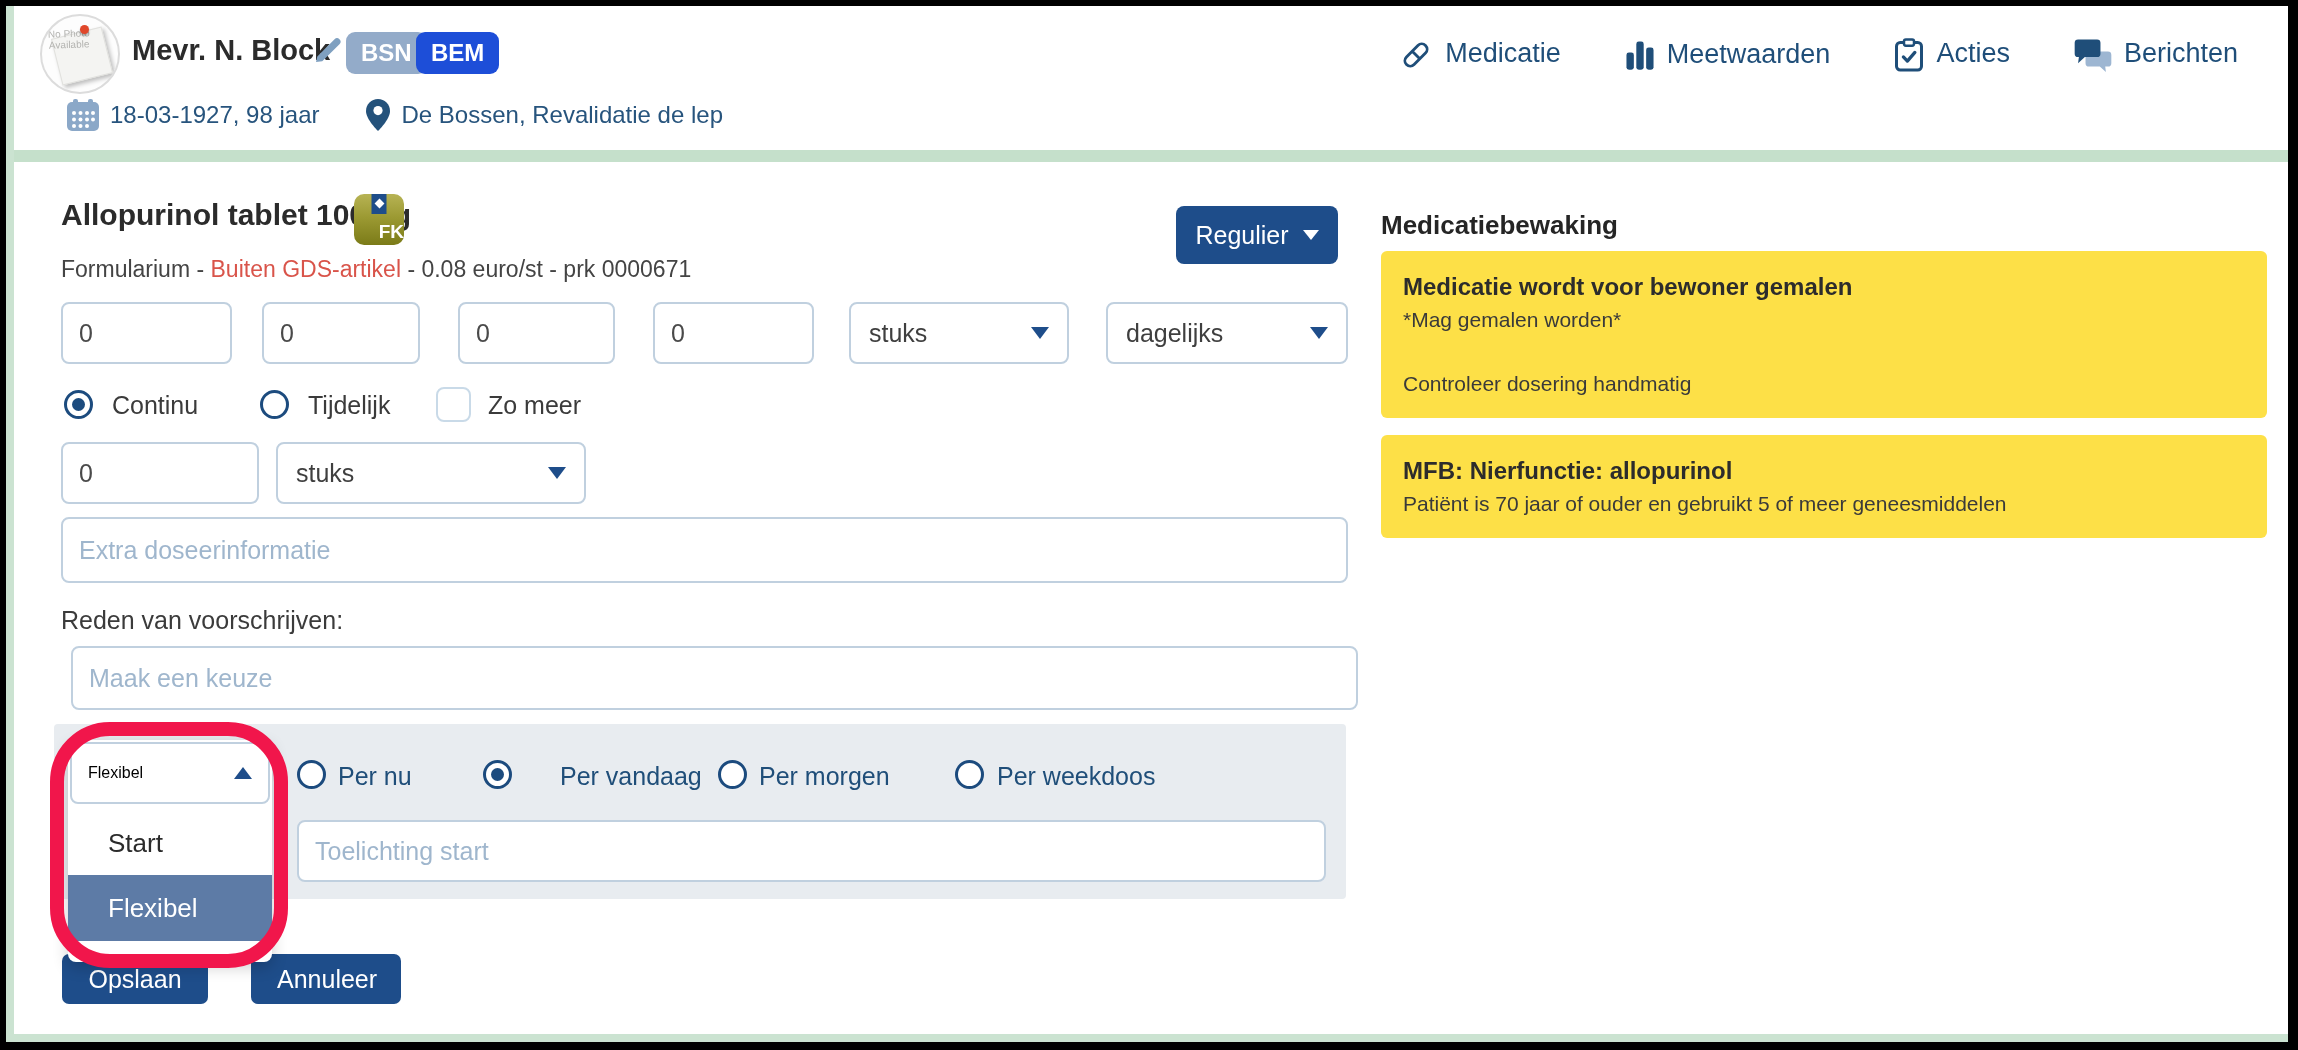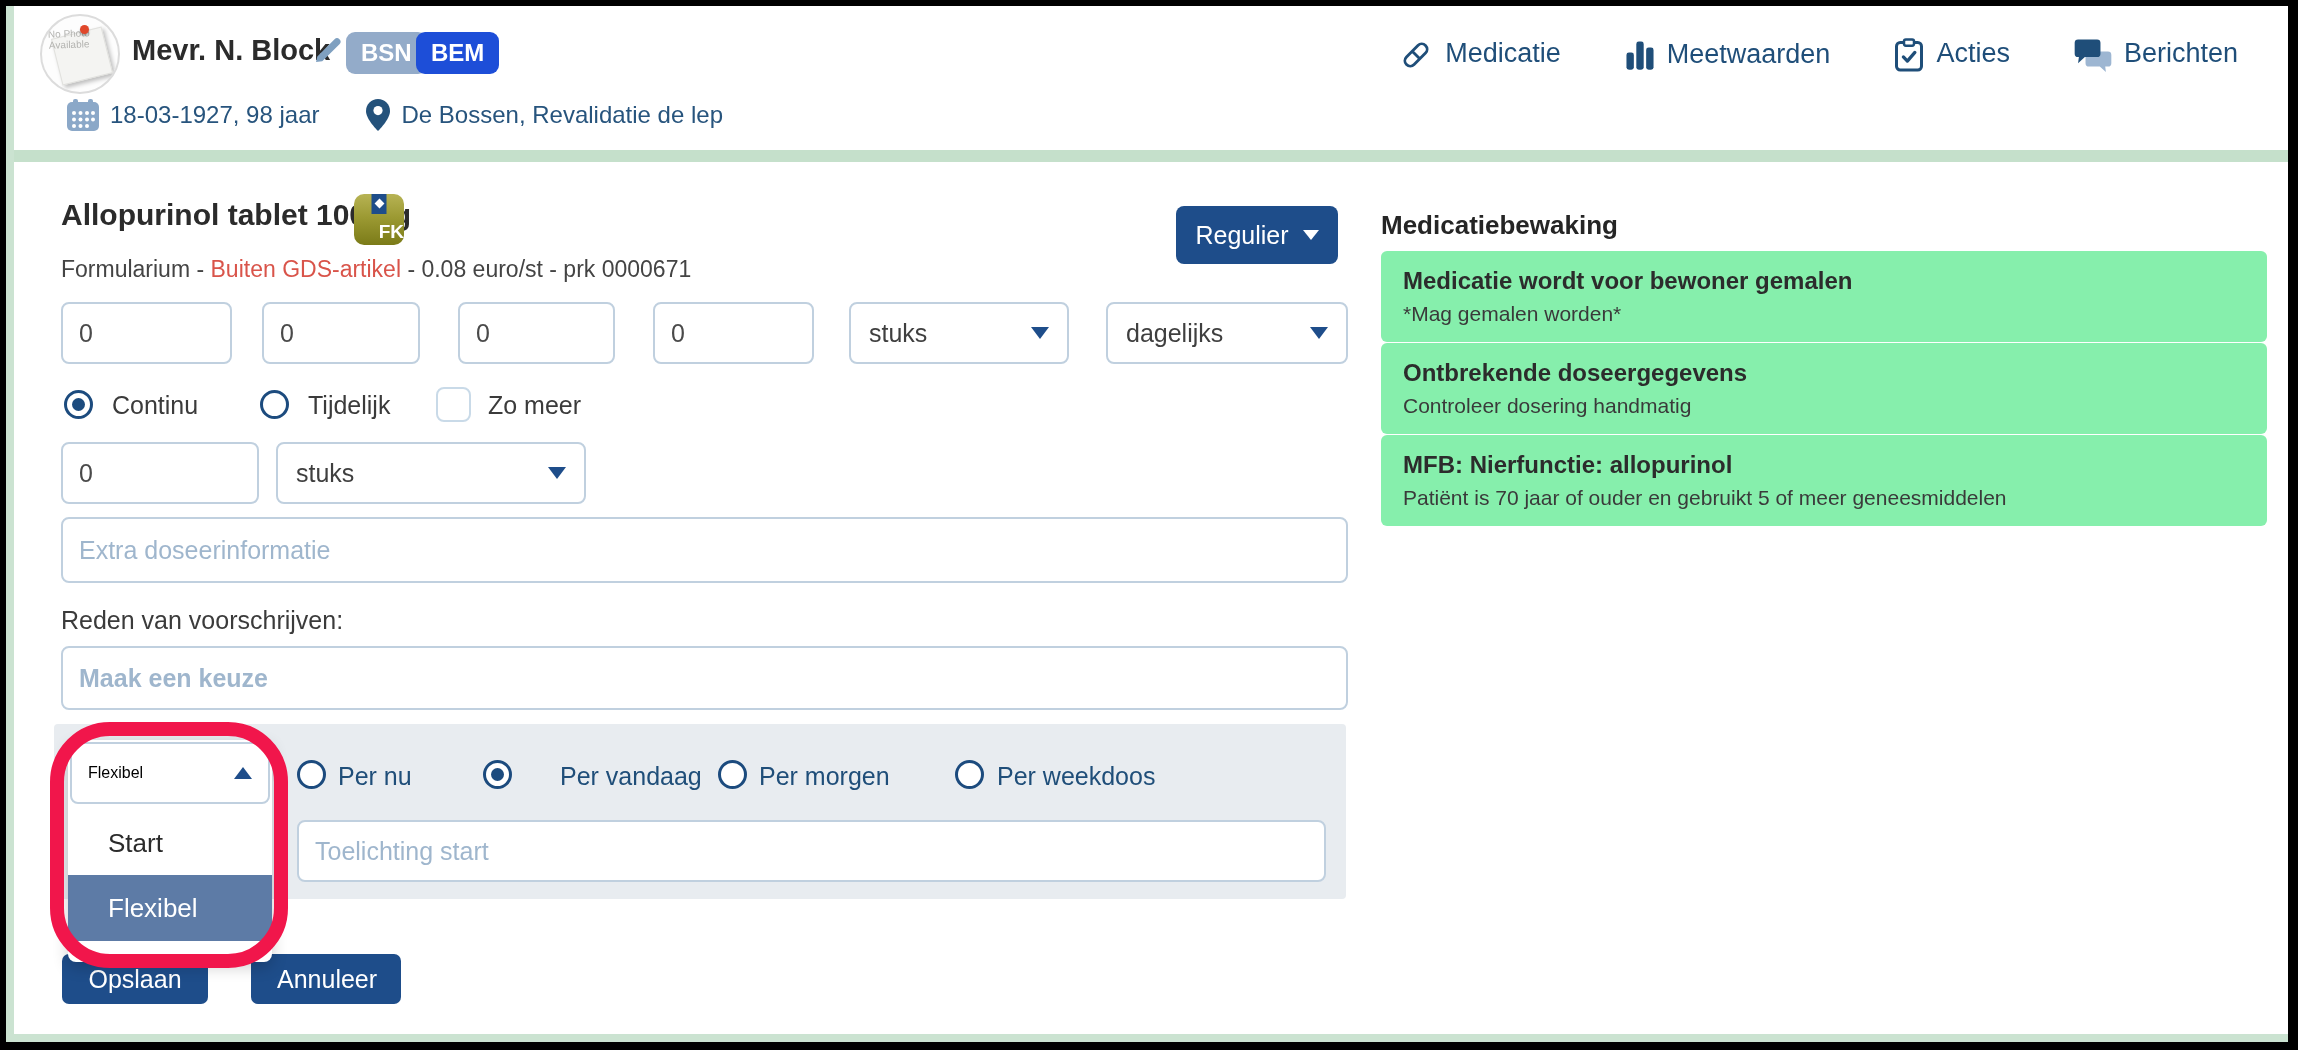--- a/index.html
+++ b/index.html
@@ -50,21 +50,21 @@
     background: linear-gradient(180deg, #b7b354 0%, #9c9a33 45%, #7b7b18 100%); }
   .fk-tab { position: absolute; left: 50%; transform: translateX(-50%); top: 0; width: 15px; height: 20px; background: #1e4d8a; }
   .fk-crest { position: absolute; left: 50%; transform: translateX(-50%) rotate(45deg); top: 6px; width: 7px; height: 7px; background: #fff; }
   .fk-text { position: absolute; bottom: 2px; width: 100%; text-align: right; color: #fff; font-weight: bold; font-size: 19px; }
   .med-sub { position: absolute; left: 47px; top: 250px; font-size: 23px; color: #444; }
   .med-sub .red { color: #d9544a; }
   .regulier-btn { position: absolute; left: 1162px; top: 200px; width: 162px; height: 58px; background: #1e4d8a; border: none;
     border-radius: 8px; color: #fff; font-size: 25px; font-family: inherit; display: flex; align-items: center; justify-content: center; gap: 14px; cursor: pointer; }
   
   .mb-title { position: absolute; left: 1367px; top: 204px; font-size: 26px; font-weight: bold; color: #252525; }
-  .alert { position: absolute; left: 1367px; width: 886px; background: #86efac; border-radius: 6px; padding: 16px 22px; }
+  .alert { position: absolute; left: 1367px; width: 886px; background: #fde047; border-radius: 6px; padding: 22px 22px; }
   .alert .a-title { font-size: 24px; font-weight: bold; color: #2c2c2c; }
   .alert .a-sub { font-size: 21px; color: #3a3a3a; margin-top: 7px; }
   
   .tb {
     position: absolute; height: 62px; border: 2px solid #c0d0df; border-radius: 8px; background: #fff;
     font-size: 25px; color: #4a4a4a; padding: 0 16px; font-family: inherit; outline: none;
   }
   .tb::placeholder { color: #9fb6cd; }
   .select {
     position: absolute; height: 62px; border: 2px solid #c0d0df; border-radius: 8px; background: #fff;
@@ -193,21 +193,20 @@
     <span>Regulier</span>
     <span class="caret-down white"></span>
   </button>
 
   <div class="mb-title">Medicatiebewaking</div>
   <div class="alert" style="top:245px;">
     <div class="a-title">Medicatie wordt voor bewoner gemalen</div>
     <div class="a-sub">*Mag gemalen worden*</div>
   </div>
   <div class="alert" style="top:337px;">
-    <div class="a-title">Ontbrekende doseergegevens</div>
     <div class="a-sub">Controleer dosering handmatig</div>
   </div>
   <div class="alert" style="top:429px;">
     <div class="a-title">MFB: Nierfunctie: allopurinol</div>
     <div class="a-sub">Patiënt is 70 jaar of ouder en gebruikt 5 of meer geneesmiddelen</div>
   </div>
 
   <input class="tb" style="left: 47px; top: 296px; width: 171px;" value="0">
   <input class="tb" style="left: 248px; top: 296px; width: 158px;" value="0">
   <input class="tb" style="left: 444px; top: 296px; width: 157px;" value="0">
@@ -229,21 +228,21 @@
   <div class="rlabel" style="left:474px; top:385px;">Zo meer</div>
 
   <input class="tb" style="left: 47px; top: 436px; width: 198px;" value="0">
   <div class="select" style="left:262px; top:436px; width:310px;">
     <span class="val">stuks</span>
     <span class="caret-down"></span>
   </div>
 
   <input class="tb" style="left: 47px; top: 511px; width: 1287px; height: 66px;" placeholder="Extra doseerinformatie">
   <div class="form-label" style="left:47px; top:600px;">Reden van voorschrijven:</div>
-  <input class="tb" style="left: 47px; top: 640px; width: 1287px; height: 64px; font-weight: bold;" placeholder="Maak een keuze">
+  <input class="tb" style="left: 57px; top: 640px; width: 1287px; height: 64px;" placeholder="Maak een keuze">
 
   <div class="gray-panel"></div>
 
   <div class="radio z2" style="left:283px; top:754px;"></div>
   <div class="rlabel blue z2" style="left:324px; top:756px;">Per nu</div>
   <div class="radio checked z2" style="left:469px; top:754px;"></div>
   <div class="rlabel blue z2" style="left:510px; top:756px;margin-left:36px;">Per vandaag</div>
   <div class="radio z2" style="left:704px; top:754px;"></div>
   <div class="rlabel blue z2" style="left:745px; top:756px;">Per morgen</div>
   <div class="radio z2" style="left:941px; top:754px;"></div>

